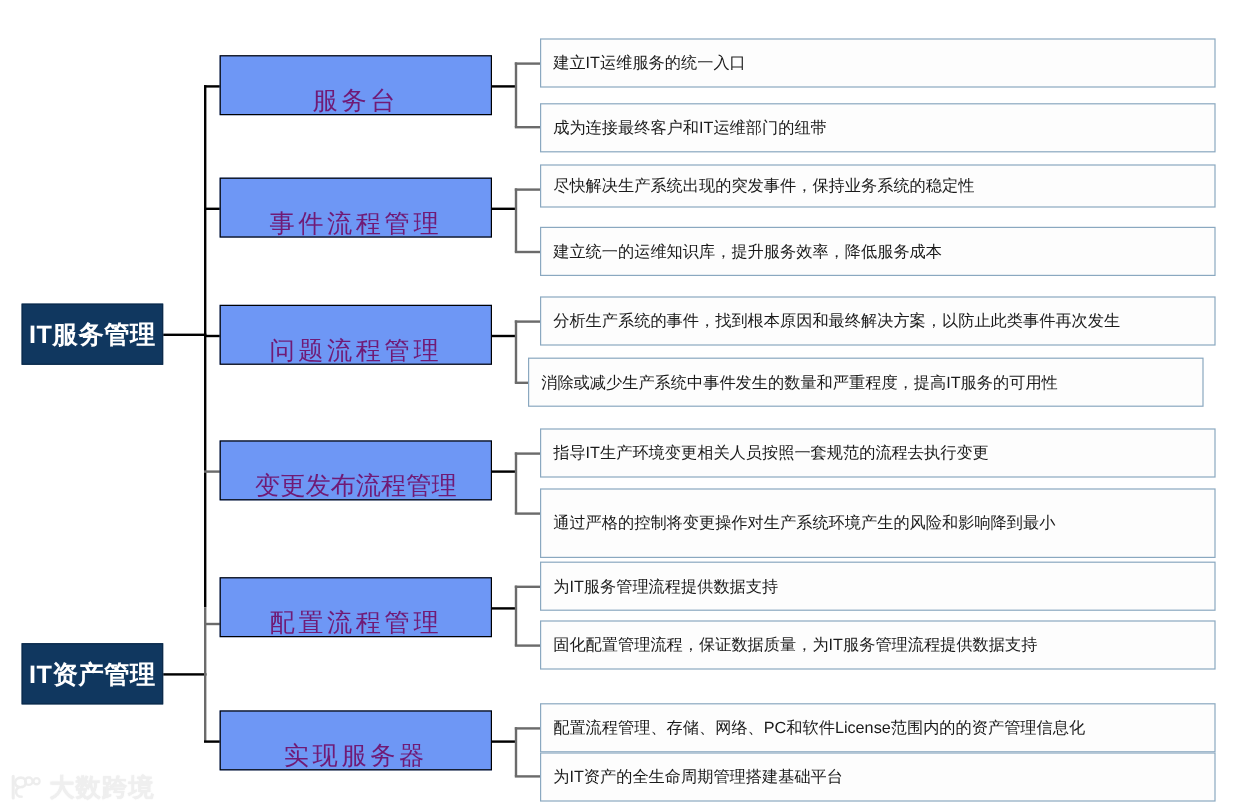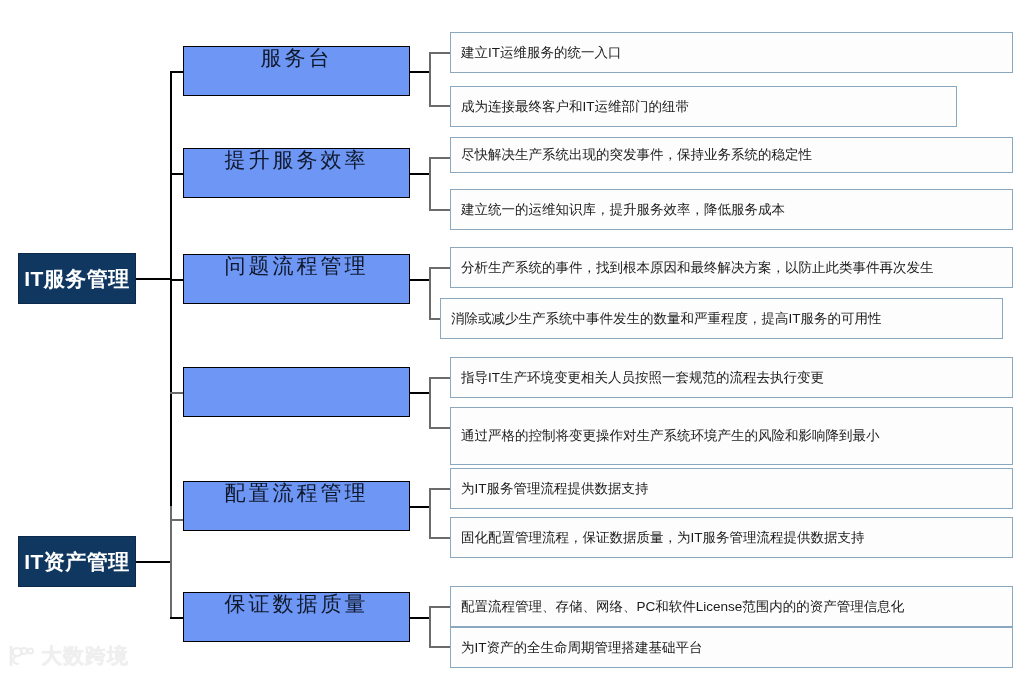--- a/index.html
+++ b/index.html
@@ -31,23 +31,23 @@
     align-items: center;
     justify-content: center;
     box-sizing: border-box;
   }
 
   
   .cat-box {
     position: absolute;
     background: #6E97F5;
     border: 1px solid #000000;
-    color: #0f172a;
-    display: flex;
-    align-items: flex-start;
+    color: #701a75;
+    display: flex;
+    align-items: flex-end;
     justify-content: center;
     box-sizing: border-box;
     white-space: nowrap;
     overflow: hidden;
   }
   .cat-label {
     font-size: 21px;
     letter-spacing: 3px;
     line-height: 1;
   }
@@ -163,43 +163,43 @@
 
   <div class="root-box" style="left:18px; top:536px; width:118px; height:51px;">
     <span>IT资产管理</span>
   </div>
 
   <div class="cat-box" style="left:183px; top:46px; width:227px; height:50px;">
     <span class="cat-label">服务台</span>
   </div>
 
   <div class="cat-box" style="left:183px; top:148px; width:227px; height:50px;">
-    <span class="cat-label">提升服务效率</span>
+    <span class="cat-label">事件流程管理</span>
   </div>
 
   <div class="cat-box" style="left:183px; top:254px; width:227px; height:50px;">
     <span class="cat-label">问题流程管理</span>
   </div>
 
   <div class="cat-box" style="left:183px; top:367px; width:227px; height:50px;">
     <span class="cat-label wide">变更发布流程管理</span>
   </div>
 
   <div class="cat-box" style="left:183px; top:481px; width:227px; height:50px;">
     <span class="cat-label">配置流程管理</span>
   </div>
 
   <div class="cat-box" style="left:183px; top:592px; width:227px; height:50px;">
-    <span class="cat-label">保证数据质量</span>
+    <span class="cat-label">实现服务器</span>
   </div>
 
   <div class="desc-box" style="left:450px; top:32px; width:563px; height:41px;">
     <span>建立IT运维服务的统一入口</span>
   </div>
-  <div class="desc-box" style="left:450px; top:86px; width:507px; height:41px;">
+  <div class="desc-box" style="left:450px; top:86px; width:563px; height:41px;">
     <span>成为连接最终客户和IT运维部门的纽带</span>
   </div>
 
   <div class="desc-box" style="left:450px; top:137px; width:563px; height:36px;text-align:center;">
     <span>尽快解决生产系统出现的突发事件，保持业务系统的稳定性</span>
   </div>
   <div class="desc-box" style="left:450px; top:189px; width:563px; height:41px;">
     <span>建立统一的运维知识库，提升服务效率，降低服务成本</span>
   </div>
 

